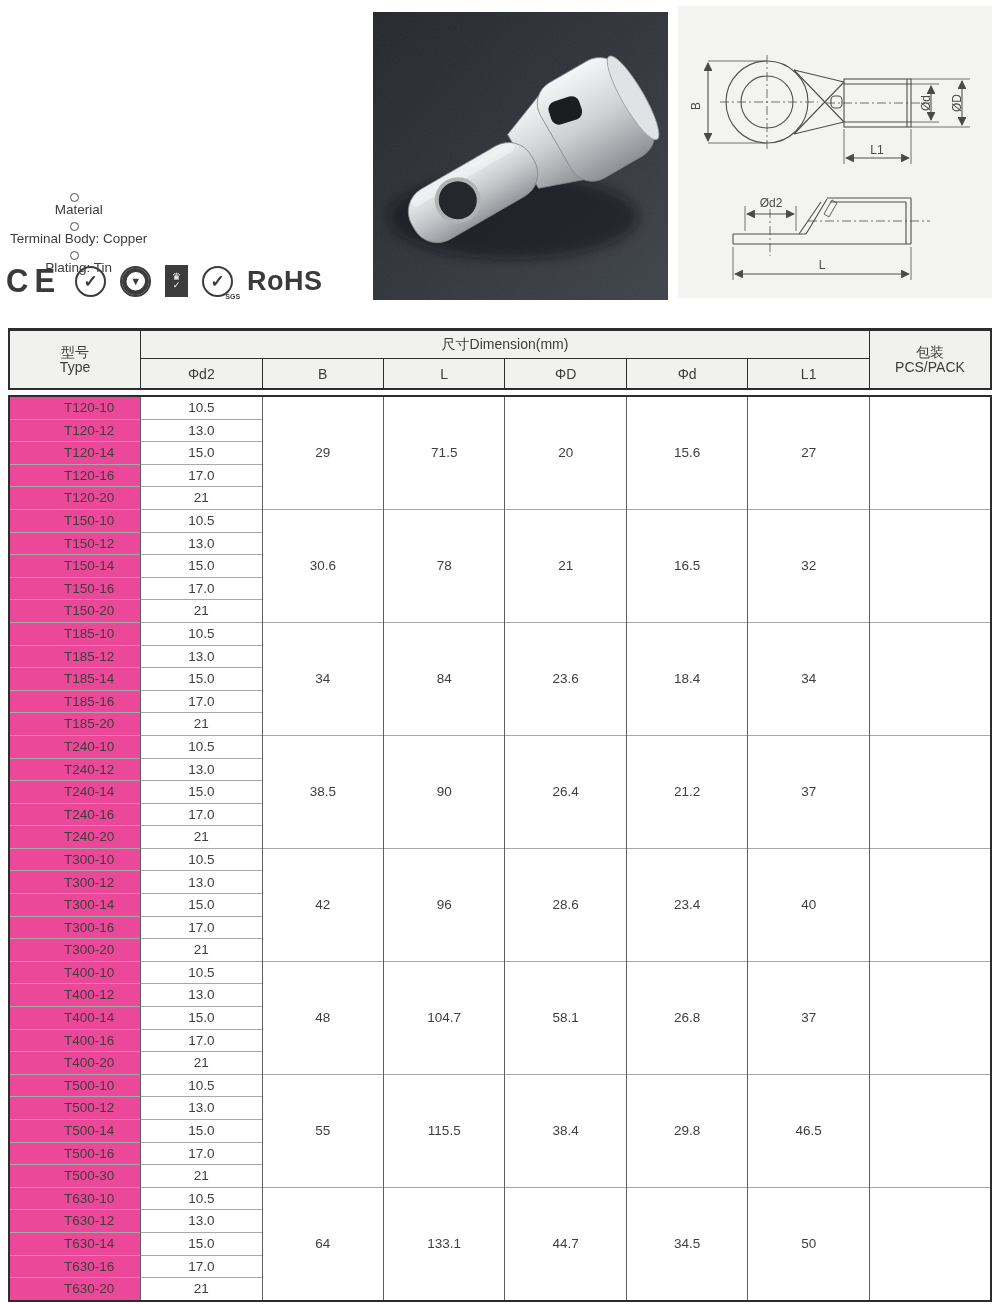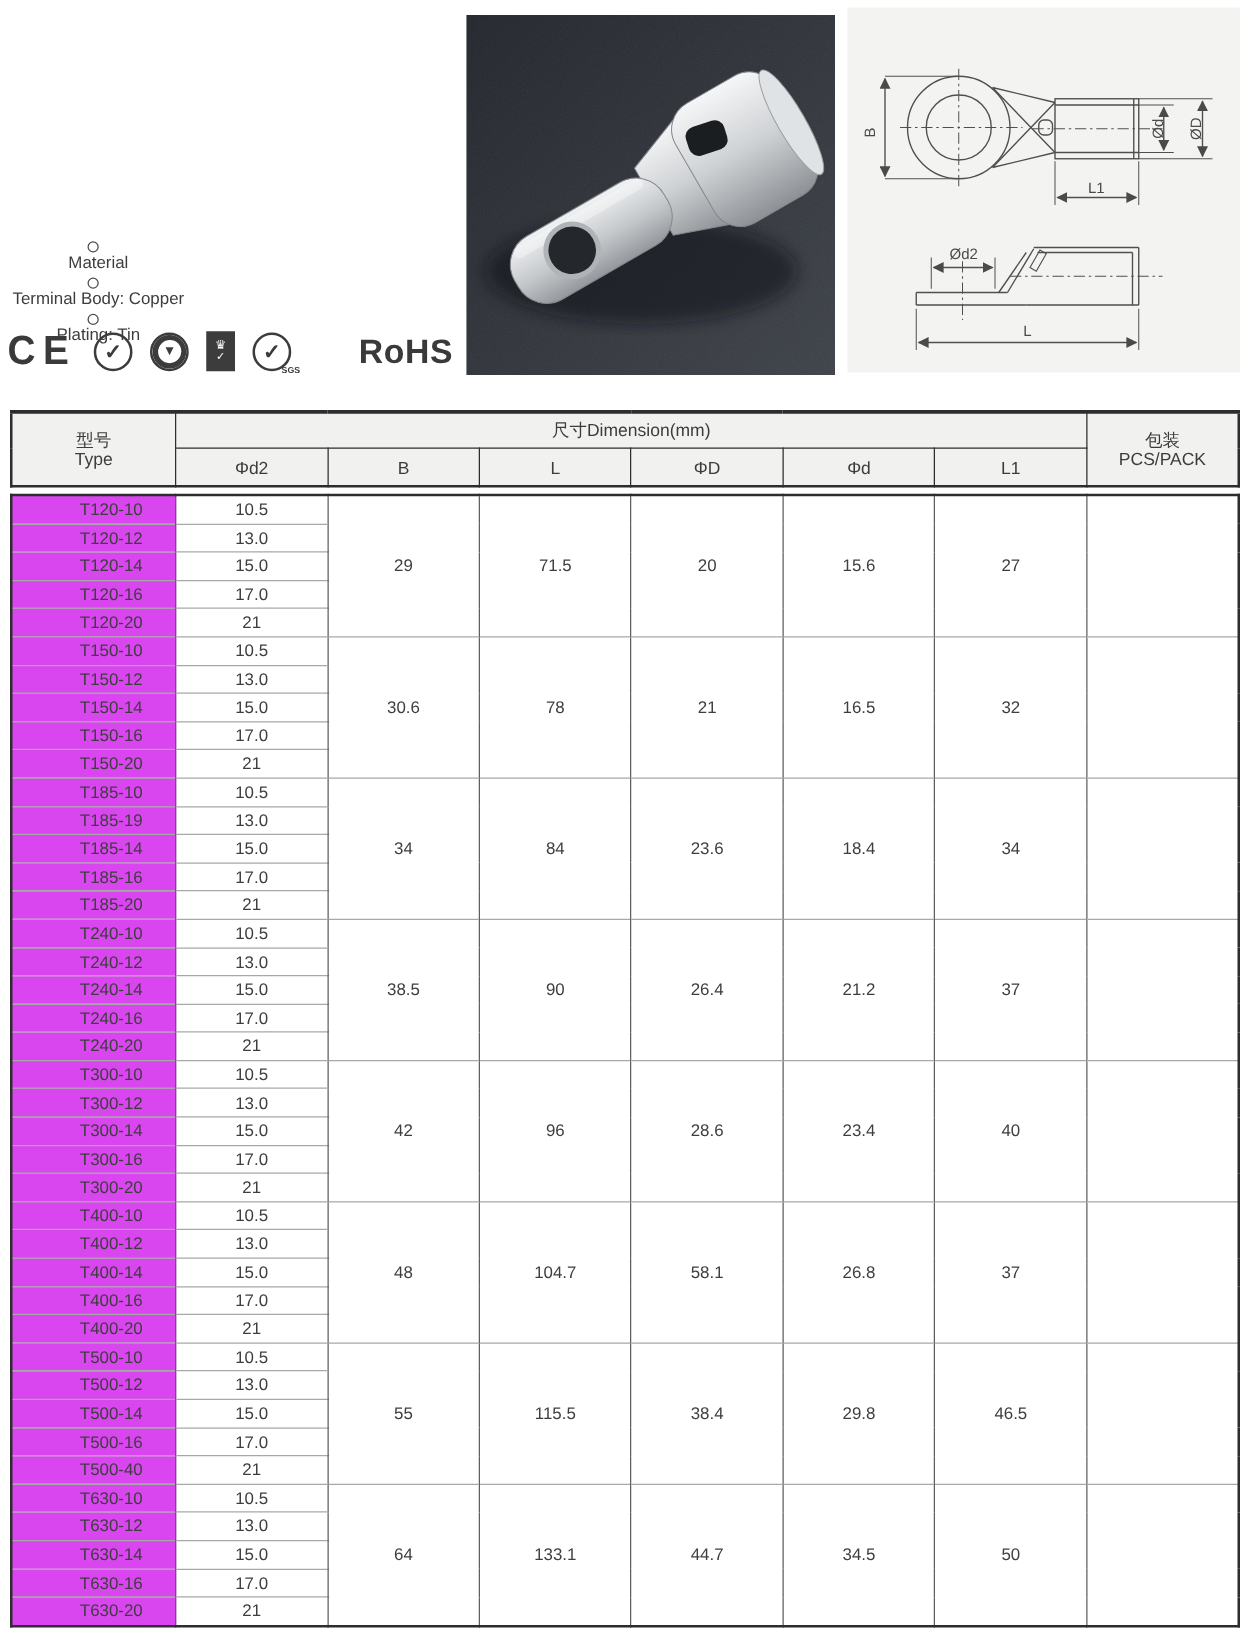--- a/index.html
+++ b/index.html
@@ -17,37 +17,37 @@
   .ce{font-size:31px;font-weight:bold;letter-spacing:6px;transform:scaleY(1.05);}
   .badge{box-sizing:border-box;display:flex;align-items:center;justify-content:center;}
   .ring{width:31px;height:31px;border:2.5px solid #3c3c3c;border-radius:50%;font-size:17px;font-weight:bold;}
   .ring2{width:31px;height:31px;border:2.5px solid #3c3c3c;border-radius:50%;box-shadow:inset 0 0 0 4.5px #3c3c3c;
          color:#3c3c3c;font-size:11px;font-weight:bold;background:#fff;}
   .ring2 .tri{background:#fff;border-radius:50%;width:18px;height:18px;display:flex;align-items:center;justify-content:center;}
   .ukas{width:23px;height:32px;background:#3c3c3c;color:#fff;flex-direction:column;font-size:9px;line-height:9px;}
   .ukas .crown{font-size:10px;}
   .sgswrap{position:relative;}
   .sgs-label{position:absolute;right:-7px;bottom:-3px;font-size:7px;font-weight:bold;color:#3c3c3c;font-style:normal;}
-  .rohs{font-size:27px;font-weight:bold;letter-spacing:.5px;margin-left:40px;}
+  .rohs{font-size:27px;font-weight:bold;letter-spacing:.5px;}
   
   .photo{position:absolute;left:373px;top:12px;width:295px;height:288px;}
   .drawing{position:absolute;left:678px;top:6px;width:314px;height:292px;background:#f3f3f2;}
   .drawing svg{display:block;}
   
   .tables{position:absolute;left:8px;top:328px;width:860px;}
   table.tbl{border-collapse:collapse;width:984px;table-layout:fixed;}
   .head-tbl{border:2px solid #2d2d2d;border-top-width:3px;}
   .head-tbl th{border:1px solid #2d2d2d;background:#f1f1f0;font-weight:normal;font-size:14px;color:#3c3c3c;padding:0;}
   .head-tbl tr.h1 th{height:27px;}
   .head-tbl tr.h2 th{height:29px;}
   .head-tbl th div{line-height:15px;}
   .body-tbl{border:2px solid #2d2d2d;margin-top:5px;}
   .body-tbl td{border-left:1px solid #5f5f5f;border-right:1px solid #5f5f5f;border-top:1px solid #a8a8a8;
                height:21.6px;padding:0;text-align:center;font-size:13.5px;color:#3e3e3e;line-height:1;}
-  .body-tbl td.c-type{background:#d946ef;padding-left:28px;}
+  .body-tbl td.c-type{background:#ec4899;padding-left:28px;}
 </style>
 </head>
 <body>
 
 <div class="page">
 
 
   <div class="materials">
     <div class="mat-row mat-heading">
       <span class="bullet"></span>
@@ -282,21 +282,21 @@
             <td class="c-type">T185-10</td>
             <td class="c-num">10.5</td>
             <td class="c-num c-merged" rowspan="5">34</td>
             <td class="c-num c-merged" rowspan="5">84</td>
             <td class="c-num c-merged" rowspan="5">23.6</td>
             <td class="c-num c-merged" rowspan="5">18.4</td>
             <td class="c-num c-merged" rowspan="5">34</td>
             <td class="c-num c-merged" rowspan="5"></td>
           </tr>
           <tr>
-            <td class="c-type">T185-19</td>
+            <td class="c-type">T185-12</td>
             <td class="c-num">13.0</td>
           </tr>
           <tr>
             <td class="c-type">T185-14</td>
             <td class="c-num">15.0</td>
           </tr>
           <tr>
             <td class="c-type">T185-16</td>
             <td class="c-num">17.0</td>
           </tr>
@@ -398,21 +398,21 @@
           </tr>
           <tr>
             <td class="c-type">T500-14</td>
             <td class="c-num">15.0</td>
           </tr>
           <tr>
             <td class="c-type">T500-16</td>
             <td class="c-num">17.0</td>
           </tr>
           <tr>
-            <td class="c-type">T500-40</td>
+            <td class="c-type">T500-30</td>
             <td class="c-num">21</td>
           </tr>
           <tr>
             <td class="c-type">T630-10</td>
             <td class="c-num">10.5</td>
             <td class="c-num c-merged" rowspan="5">64</td>
             <td class="c-num c-merged" rowspan="5">133.1</td>
             <td class="c-num c-merged" rowspan="5">44.7</td>
             <td class="c-num c-merged" rowspan="5">34.5</td>
             <td class="c-num c-merged" rowspan="5">50</td>

